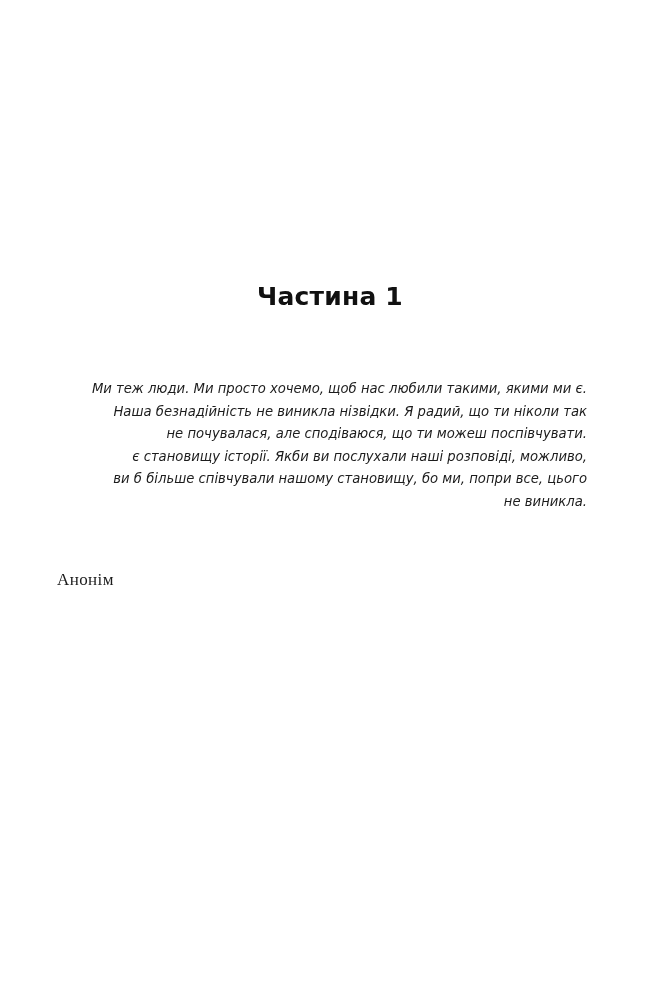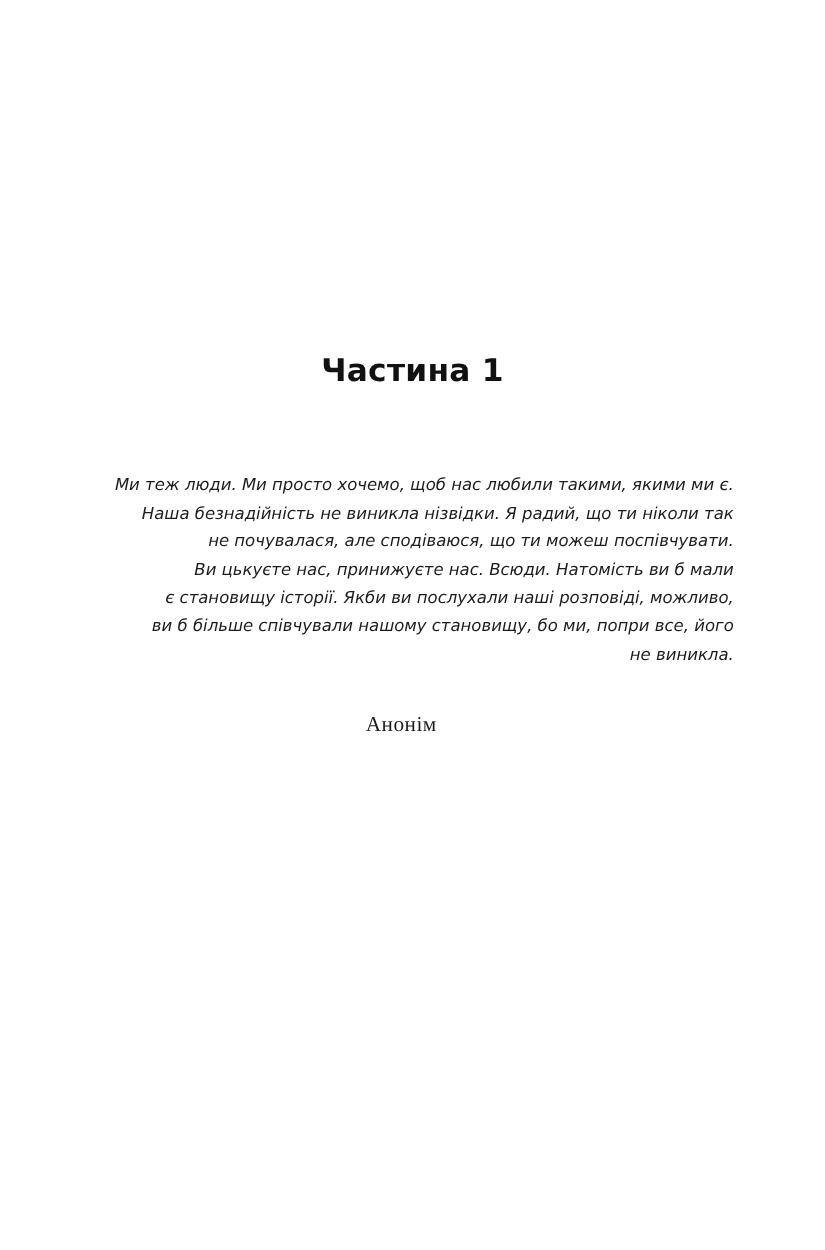--- a/index.html
+++ b/index.html
@@ -47,39 +47,38 @@
   }
   .epigraph .ln {
     display: block;
     white-space: nowrap;
   }
   .attribution {
     position: absolute;
     top: 570px;
     left: 57px;
     width: 528px;
-    text-align: center;
+    text-align: left;
     font-family: "Liberation Serif", serif;
     font-size: 17px;
     color: #1c1c1c;
     letter-spacing: 0.4px;
   }
 </style>
 </head>
 <body>
 
 <div class="page">
 
   <div class="part-title">Частина 1</div>
 
   <div class="epigraph">
     <span class="ln">Ми теж люди. Ми просто хочемо, щоб нас любили такими, якими ми є.</span>
     <span class="ln">Наша безнадійність не виникла нізвідки. Я радий, що ти ніколи так</span>
     <span class="ln">не почувалася, але сподіваюся, що ти можеш поспівчувати.</span>
-    <span class="ln">Ви цькуєте нас, принижуєте нас. Всюди. Натомість ви б мали</span>
     <span class="ln">є становищу історії. Якби ви послухали наші розповіді, можливо,</span>
-    <span class="ln">ви б більше співчували нашому становищу, бо ми, попри все, його</span>
+    <span class="ln">ви б більше співчували нашому становищу, бо ми, попри все, цього</span>
     <span class="ln">не виникла.</span>
   </div>
 
   <div class="attribution">Анонім</div>
 
 </div>
 
 </body></html>

